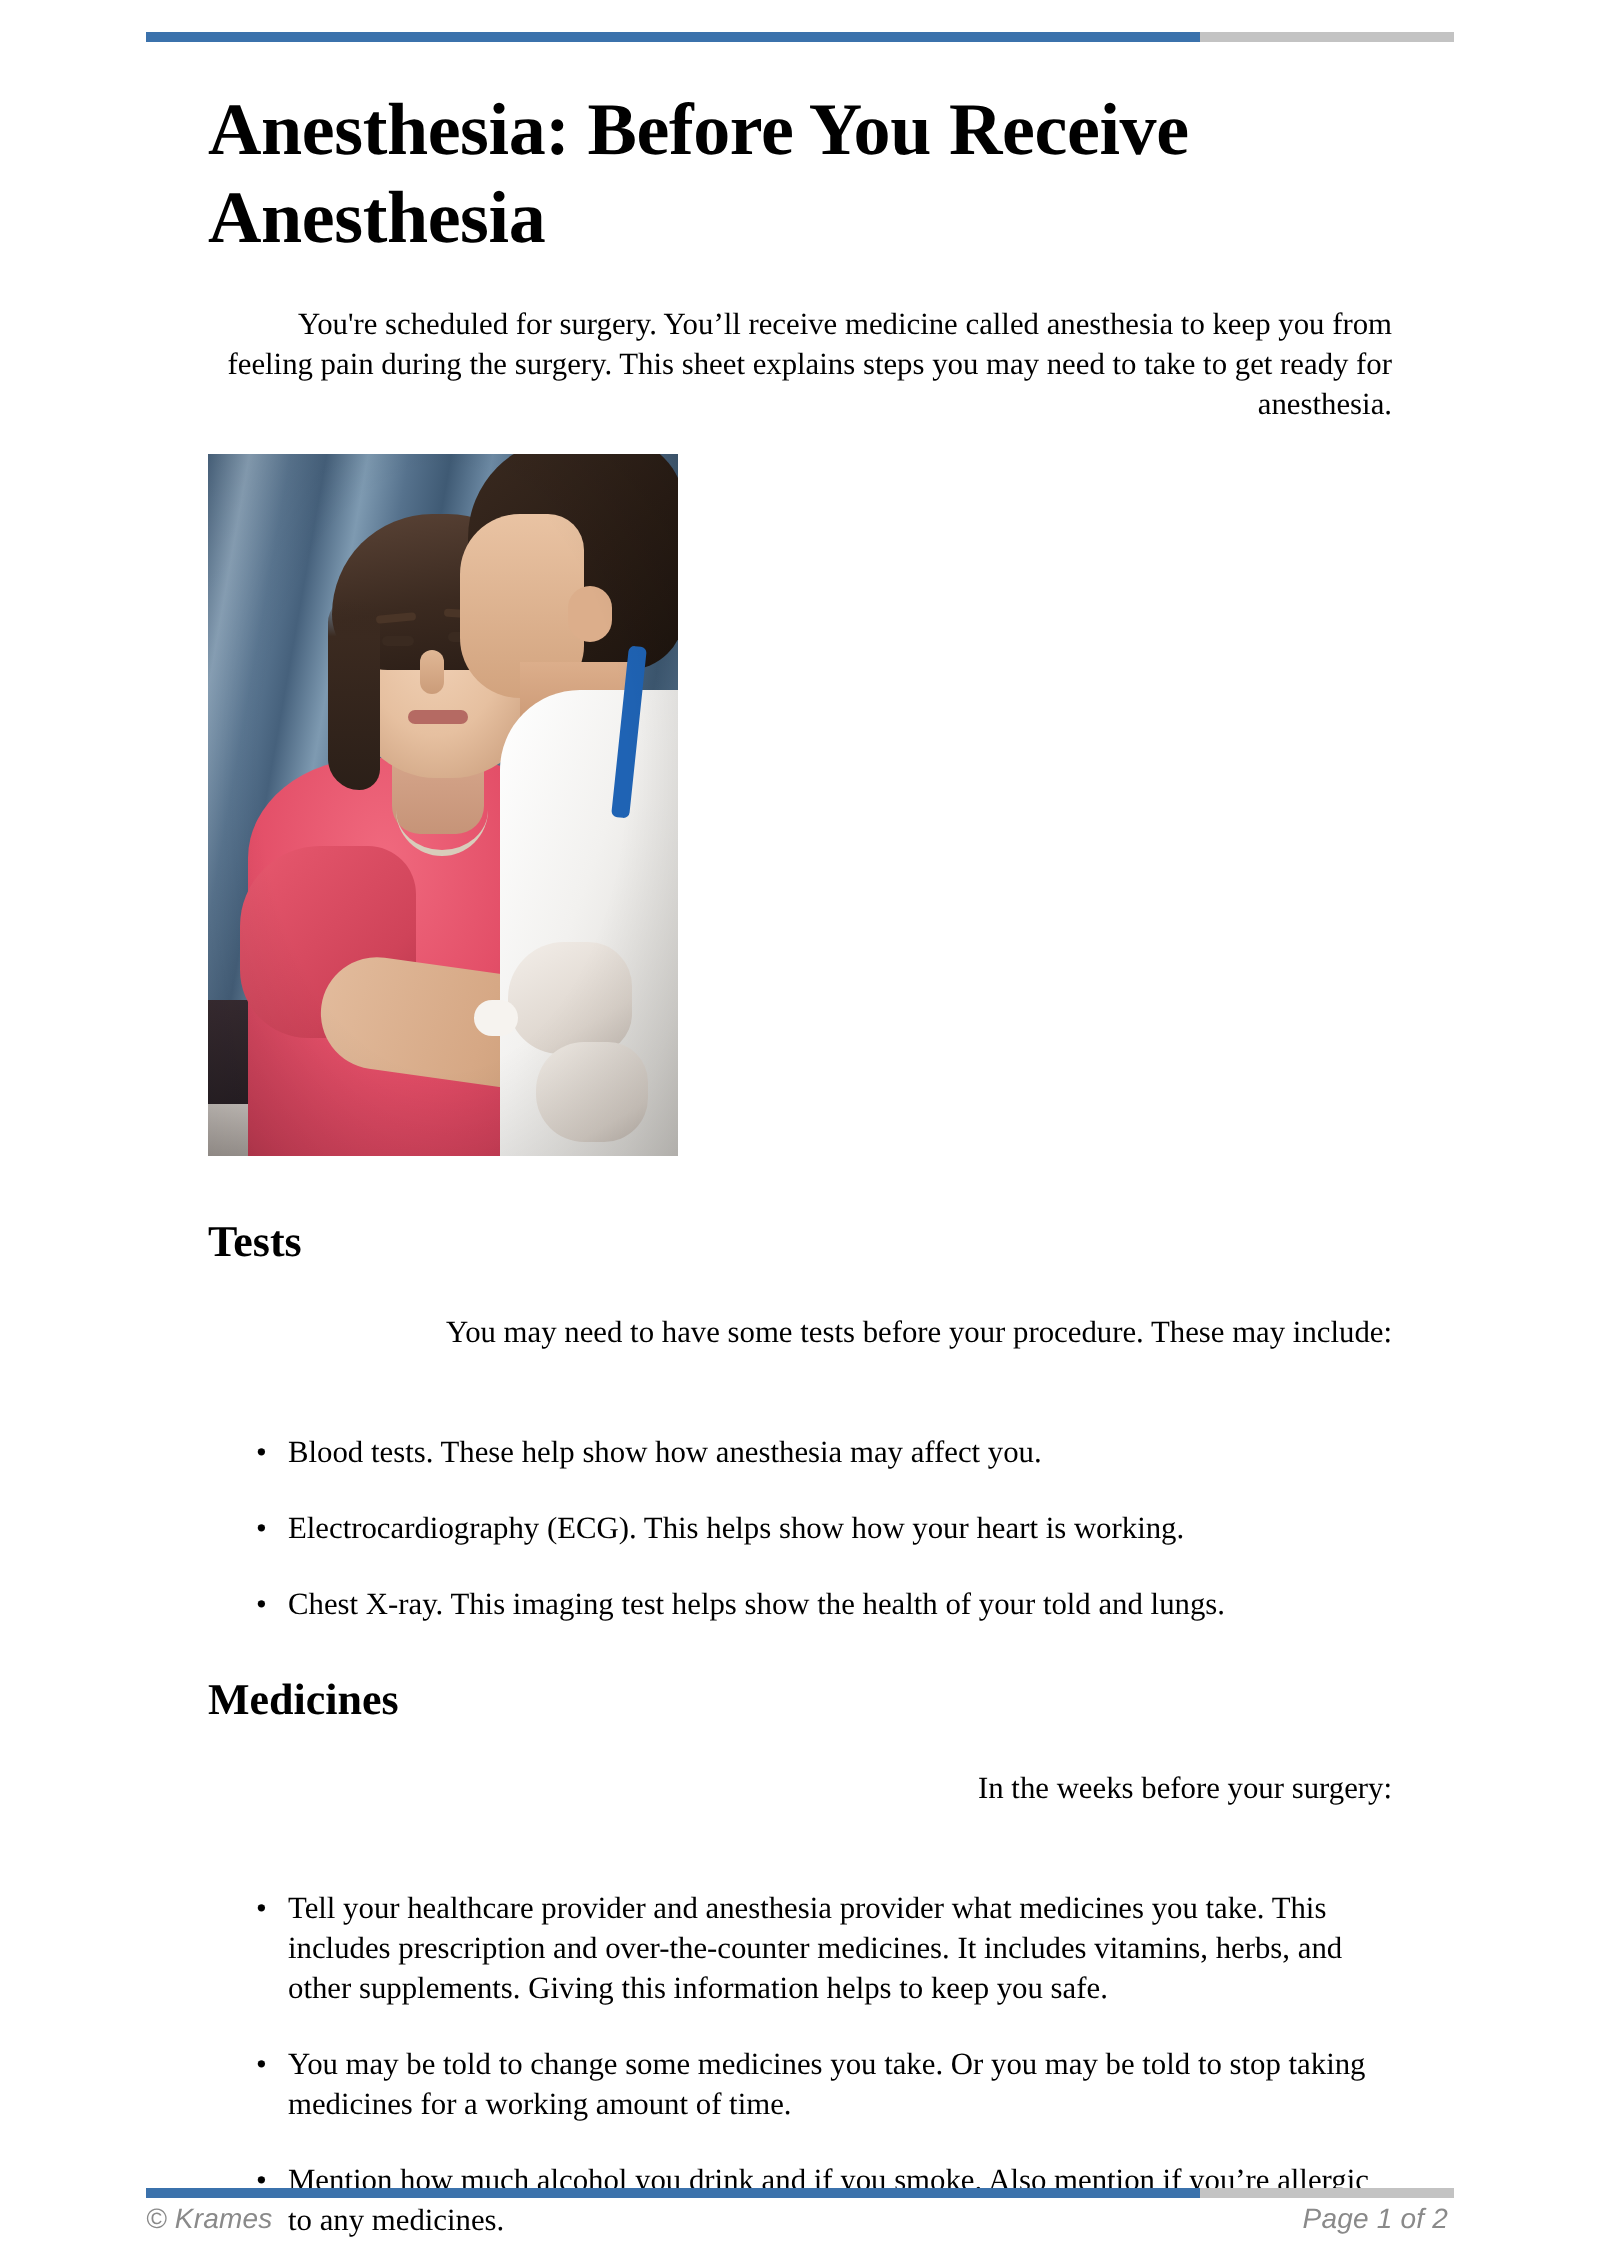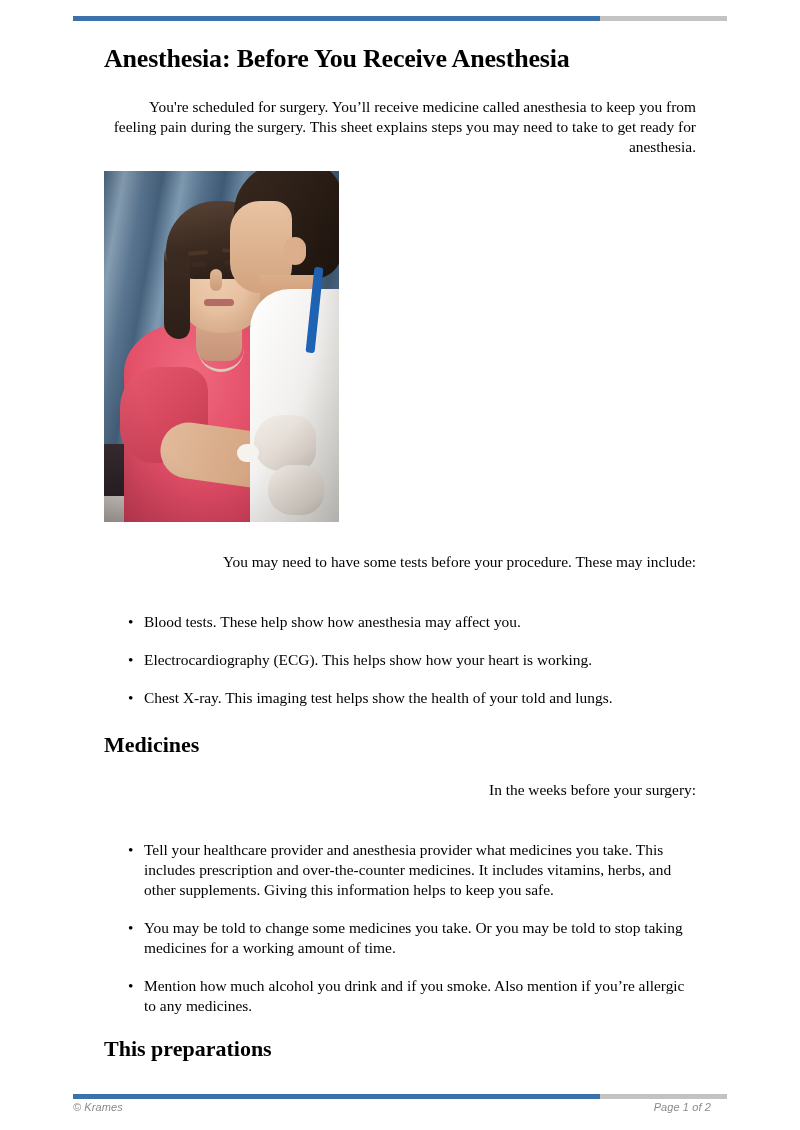--- a/index.html
+++ b/index.html
@@ -40,21 +40,21 @@
 
   
   .content {
     position: absolute;
     left: 104px;
     top: 44px;
     width: 592px;
   }
 
   .doc-title {
-    font-size: 26px;
+    font-size: 37px;
     font-weight: bold;
     line-height: 1.18;
     letter-spacing: -0.2px;
     margin: 0 0 22px 0;
     color: #000;
   }
 
   p.body-text {
     font-size: 15.4px;
     line-height: 1.30;
@@ -237,28 +237,28 @@
   }
   .ph-vignette {
     left: 0; top: 0; width: 235px; height: 351px;
     background: radial-gradient(ellipse at 50% 45%, rgba(0,0,0,0) 55%, rgba(0,0,0,0.16) 100%);
   }
 
   
   .footer-text {
     position: absolute;
     top: 1101px;
-    font-size: 11px;
+    font-size: 14px;
     font-style: italic;
     font-family: "Liberation Sans", "DejaVu Sans", sans-serif;
     color: #8a8a8a;
     letter-spacing: 0.1px;
   }
   .footer-left  { left: 73px; }
-  .footer-right { right: 89px; }
+  .footer-right { right: 76px; }
 </style>
 </head>
 <body>
 
 <div class="page">
 
   <div class="rule rule-top">
     <div class="seg-blue"></div>
     <div class="seg-gray"></div>
   </div>
@@ -294,20 +294,21 @@
       <div class="ph-layer ph-prov-ear"></div>
       <div class="ph-layer ph-prov-neck"></div>
       <div class="ph-layer ph-coat"></div>
       <div class="ph-layer ph-lanyard"></div>
       <div class="ph-layer ph-glove1"></div>
       <div class="ph-layer ph-glove2"></div>
       <div class="ph-layer ph-cotton"></div>
       <div class="ph-layer ph-vignette"></div>
     </div>
 
+    <h2 class="section-heading">Tests</h2>
     <p class="body-text">You may need to have some tests before your procedure. These may include:</p>
     <div class="block-spacer-tests"></div>
     <ul class="bullets">
       <li>
         <span class="bullet-dot">•</span>
         <span>Blood tests. These help show how anesthesia may affect you.</span>
       </li>
       <li>
         <span class="bullet-dot">•</span>
         <span>Electrocardiography (ECG). This helps show how your heart is working.</span>

